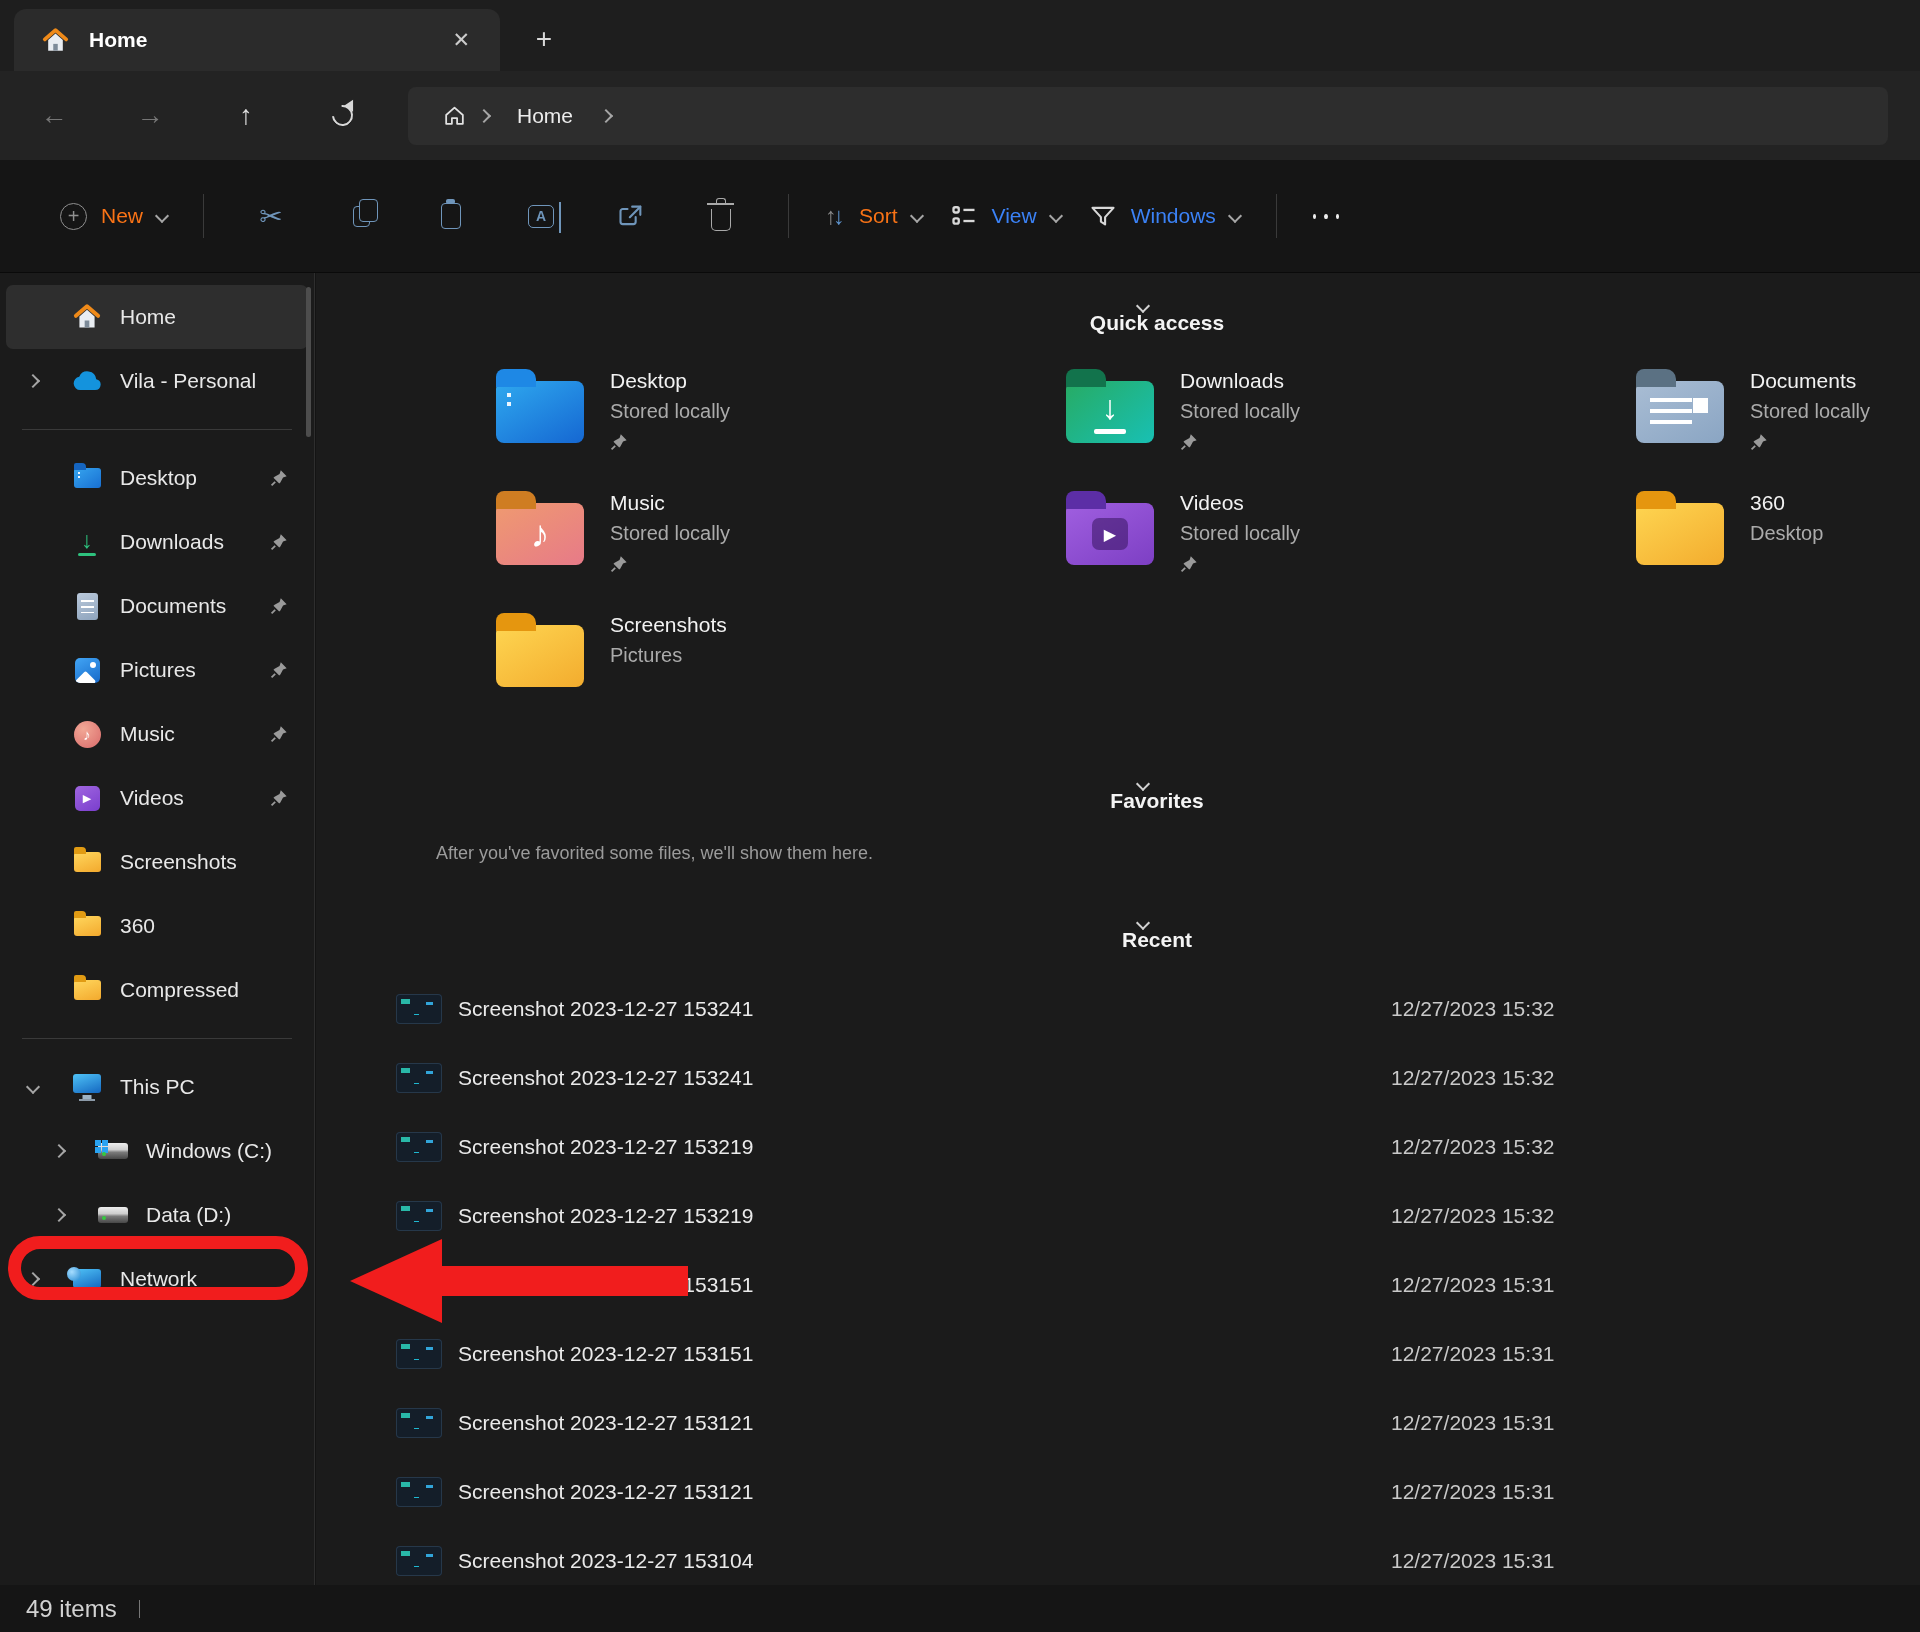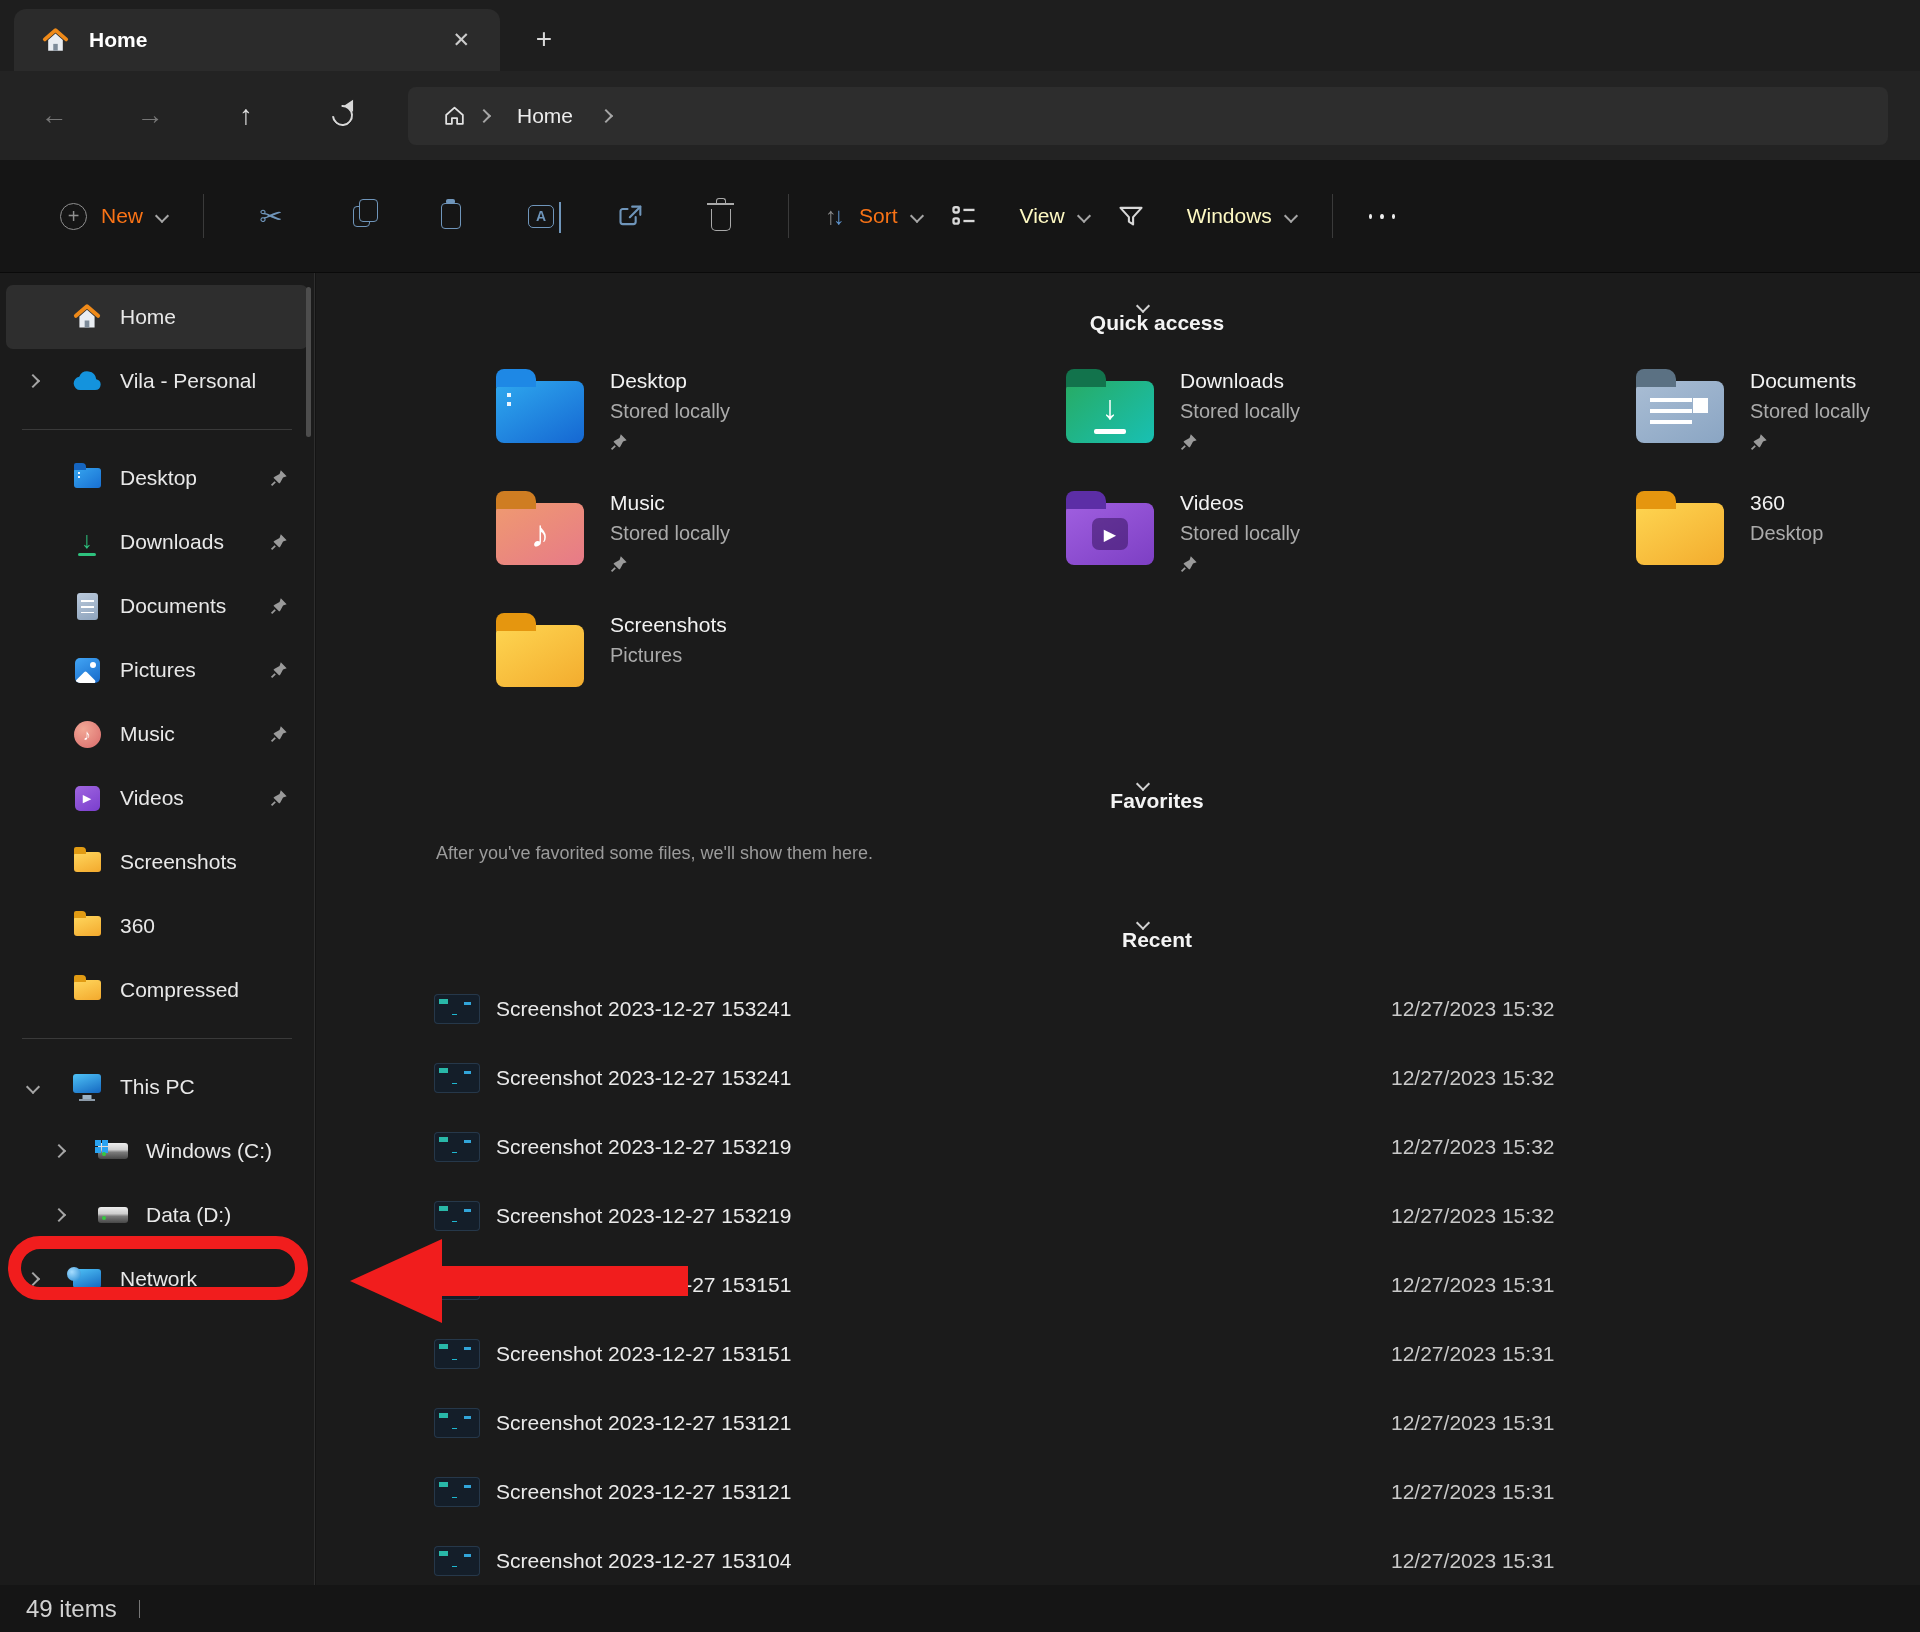--- a/index.html
+++ b/index.html
@@ -33,21 +33,21 @@
     display:inline-block; }
   .chr { transform:rotate(-45deg); }
   .chd { transform:rotate(45deg); }
   #breadcrumb .chr { margin:0 12px; }
 
   
   #toolbar { position:absolute; left:0; top:160px; width:1920px; height:113px; background:#151515;
     display:flex; align-items:center; padding-left:46px; border-bottom:1px solid #0a0a0a; }
   .tbtn { display:flex; align-items:center; gap:14px; padding:10px 14px; border-radius:6px; }
   .tlabel-dim { color:#f97316; font-size:21px; }
-  .tlabel { color:#fef9c3; font-size:21px;margin-left:28px; }
+  .tlabel { color:#3b82f6; font-size:21px; }
   .tsep { width:1px; height:44px; background:#3a3a3a; margin:0 22px; }
   .pcirc { width:27px; height:27px; border:1.8px solid #8f8f8f; border-radius:50%;
     display:flex; align-items:center; justify-content:center; color:#8f8f8f; font-size:20px; line-height:1; }
   .pcirc::after { content:'+'; }
   .tico { width:34px; height:34px; display:flex; align-items:center; justify-content:center; margin:0 28px; }
   .scis { color:#6f95ba; font-size:28px; }
   .cpy { width:17px; height:21px; border:1.8px solid #6f95ba; border-radius:4px; position:relative; }
   .cpy::after { content:''; position:absolute; top:-8px; left:5px; width:17px; height:21px;
     border:1.8px solid #6f95ba; border-radius:4px; background:#151515; }
   .pst { width:20px; height:26px; border:1.8px solid #6f95ba; border-radius:4px; position:relative; }
@@ -160,21 +160,21 @@
   .g-play { width:36px; height:32px; background:rgba(55,20,95,.55); border-radius:7px;
     display:flex; align-items:center; justify-content:center; font-size:16px; color:#fff; }
   .tiletext { margin-left:26px; padding-top:2px; }
   .tname { color:#f2f2f2; font-size:21px; }
   .tsub { color:#ababab; font-size:20px; margin-top:7px; }
   .tpin { margin-top:10px; }
   #fav-empty { color:#9b9b9b; font-size:18px; margin:22px 0 0 120px; }
   #fav-head { margin-top:46px; }
   #rec-head { margin-top:54px; }
   #recent-list { margin-top:14px; }
-  .rrow { height:69px; display:flex; align-items:center; position:relative; padding-left:118px; }
+  .rrow { height:69px; display:flex; align-items:center; position:relative; padding-left:80px; }
   .thumb { width:46px; height:30px; border-radius:4px; background:#141e29;
     box-shadow:inset 0 0 0 1px #26384a; position:relative; flex:0 0 46px; }
   .thumb::before { content:''; position:absolute; left:5px; top:5px; width:9px; height:5px;
     background:#2dd4bf; opacity:.85; box-shadow:24px 2px 0 -1px #38bdf8, 11px 13px 0 -2px #22d3ee; }
   .rname { color:#eaeaea; font-size:21px; margin-left:16px; }
   .rdate { position:absolute; left:1075px; color:#c9c9c9; font-size:21px; }
 
   
   #statusbar { position:absolute; left:0; top:1585px; width:1920px; height:47px; background:#151515;
     display:flex; align-items:center; padding-left:26px; }

